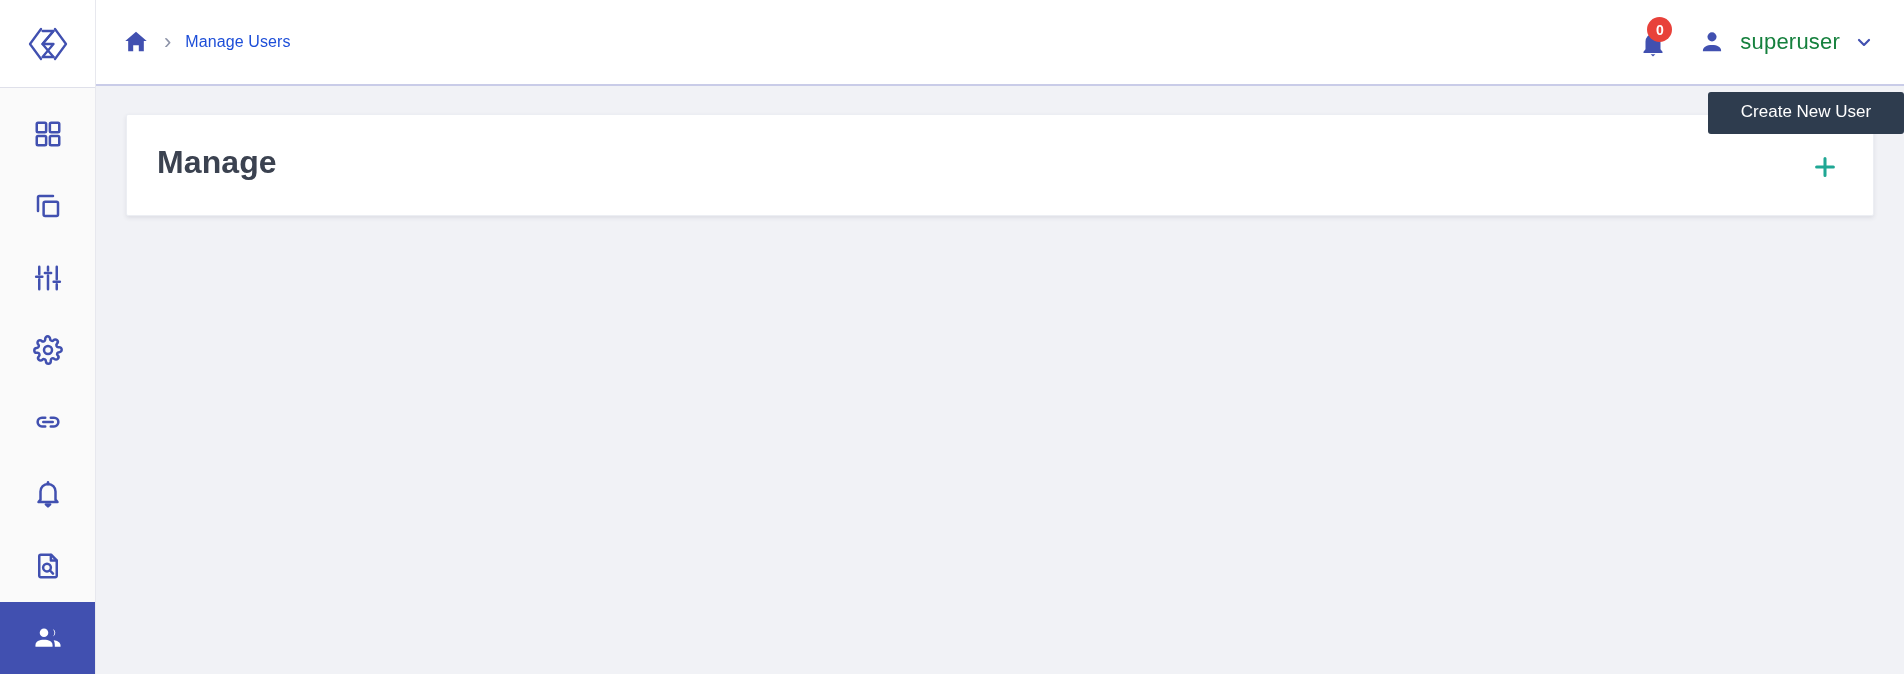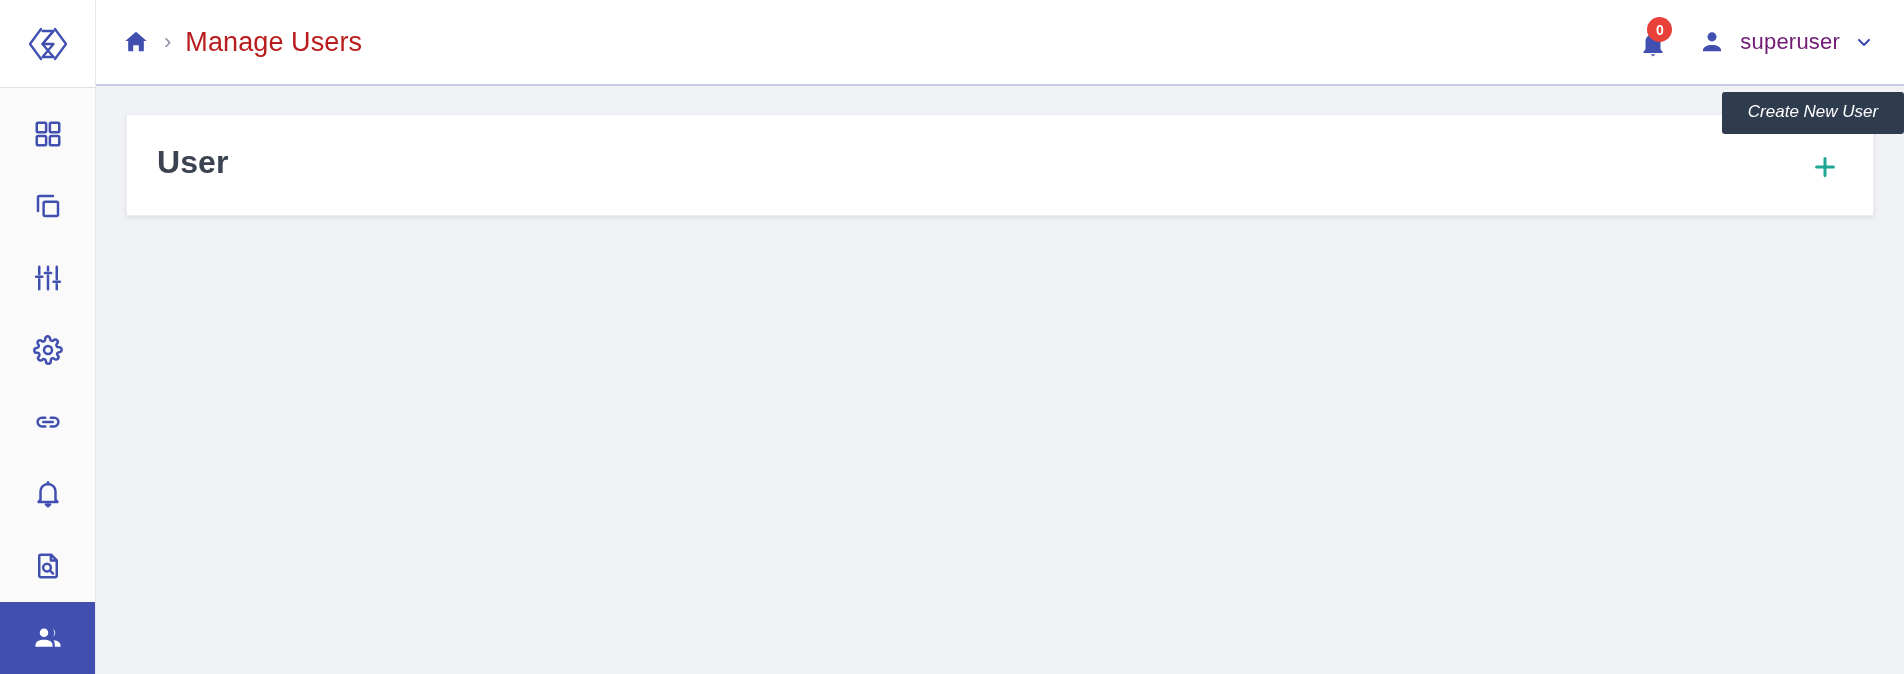--- a/index.html
+++ b/index.html
@@ -101,22 +101,22 @@
   .bc-home { display: flex; align-items: center; color: #4150b0; cursor: pointer; }
   .bc-sep {
     color: #8d93a8;
     font-size: 22px;
     line-height: 1;
     font-weight: 400;
     display: flex;
     align-items: center;
   }
   .bc-current {
-    font-size: 27px;
-    color: #b91c1c;
+    font-size: 16px;
+    color: #1d4ed8;
     letter-spacing: .1px;
     white-space: nowrap;
   }
 
   .header-right {
     display: flex;
     align-items: center;
     gap: 30px;
   }
 
@@ -148,21 +148,21 @@
 
   .user-menu {
     display: flex;
     align-items: center;
     gap: 14px;
     cursor: pointer;
   }
   .user-icon { display: flex; align-items: center; color: #4150b0; }
   .user-name {
     font-size: 22px;
-    color: #701a75;
+    color: #15803d;
     letter-spacing: .2px;
   }
   .user-caret { display: flex; align-items: center; color: #4150b0; }
 
   
   .content {
     flex: 1;
     background: #f1f2f6;
     padding: 28px 30px 0 30px;
     overflow: hidden;
@@ -209,31 +209,30 @@
     letter-spacing: .15px;
     padding: 24px 24px;
     border-radius: 2px;
   }
 
   
   .tooltip {
     position: absolute;
     top: 92px;
     right: 0px;
-    width: 182px;
+    width: 196px;
     background: #2e3c4e;
     color: #ffffff;
     font-size: 17px;
     line-height: 1.3;
     text-align: center;
     padding: 9px 10px 11px 10px;
     border-radius: 3px;
     z-index: 50;
     pointer-events: none;
-    font-style: italic;
   }
 </style>
 </head>
 <body>
 
 <div class="app">
 
   <aside class="sidebar">
 
     <div class="logo-box">
@@ -360,21 +359,21 @@
       <div class="tooltip">
         <span>Create New User</span>
       </div>
     </header>
 
     <main class="content">
 
       <section class="card">
 
         <div class="card-head">
-          <h1 class="card-title">User</h1>
+          <h1 class="card-title">Manage</h1>
 
           <button class="add-btn">
             <svg width="28" height="28" viewBox="0 0 24 24" fill="none" stroke="currentColor" stroke-width="2.6" stroke-linecap="round">
               <path d="M12 4.8 V19.2 M4.8 12 H19.2"></path>
             </svg>
           </button>
         </div>
 
 
       </section>

